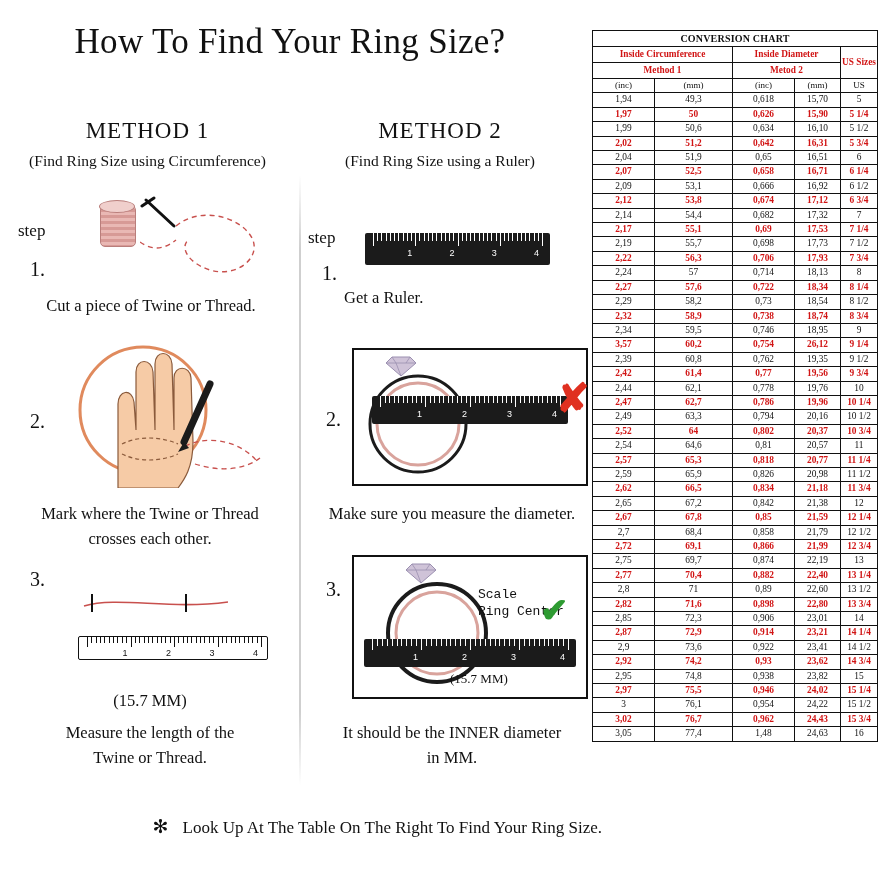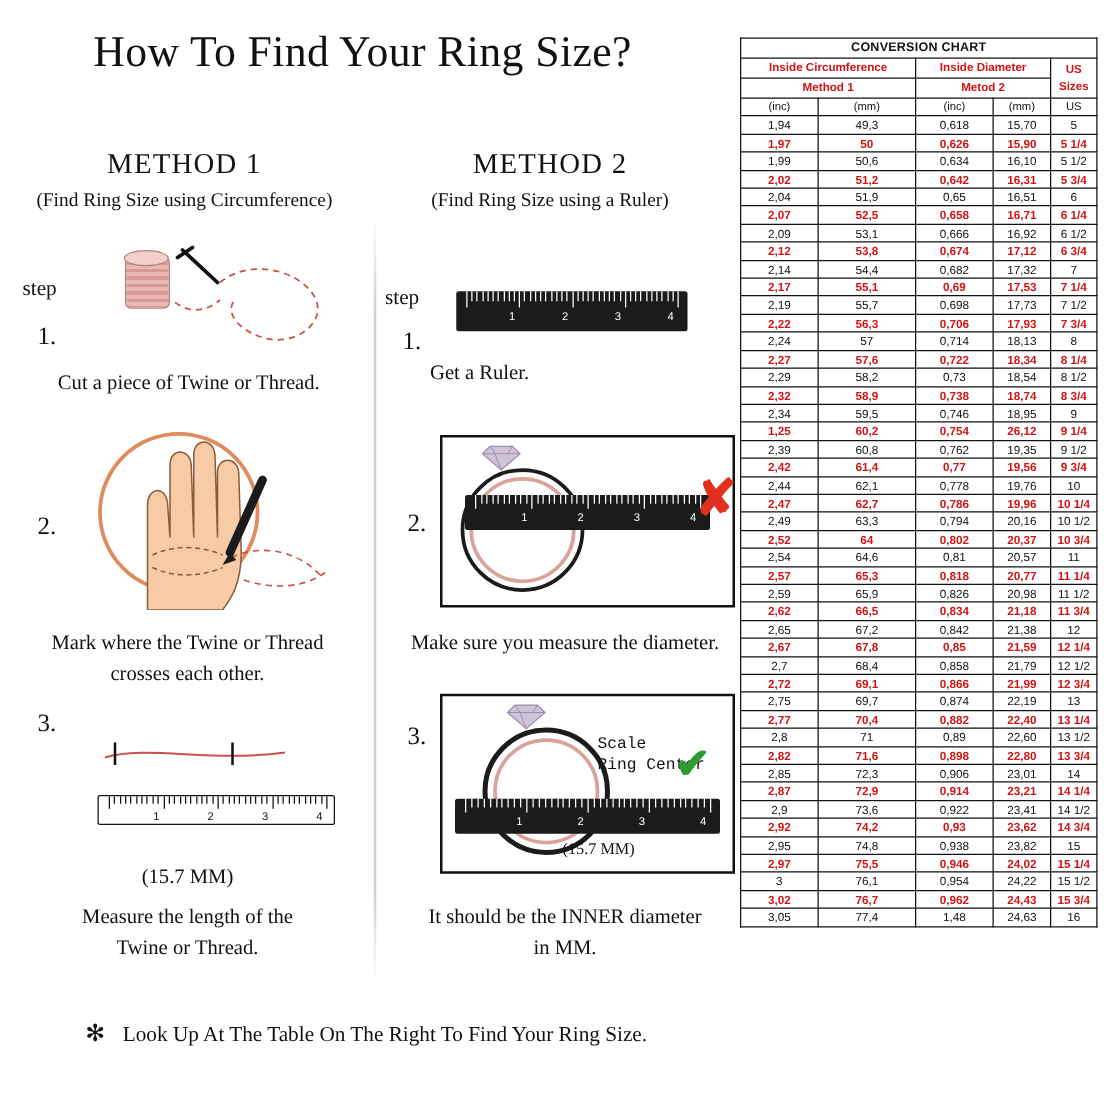--- a/index.html
+++ b/index.html
@@ -70,29 +70,29 @@
 
   .panel{position:absolute;border:2px solid #111;background:#fff;}
 
   .redx,.greencheck{position:absolute;font-weight:bold;}
   .redx{color:#e03020;font-size:40px;font-family:"Liberation Sans",sans-serif;}
   .greencheck{color:#2e9b32;font-size:34px;font-family:"Liberation Sans",sans-serif;}
 
   .mono-lbl{position:absolute;font-family:"Liberation Mono",monospace;font-size:13px;color:#111;}
 
   .footnote{
-    position:absolute;left:0;top:815px;width:586px;text-align:center;font-size:17px;
+    position:absolute;left:16px;top:815px;width:586px;text-align:right;font-size:17px;
   }
   .footnote .star{font-size:19px;margin-right:14px;}
 
   
   .chart{
     position:absolute;left:592px;top:30px;width:286px;
     border:1px solid #111;border-collapse:collapse;
-    font-family:Liberation Sans, sans-serif;
+    font-family:Liberation Serif, serif;
   }
   .chart td,.chart th{
     border:1px solid #111;text-align:center;font-size:9.4px;padding:0;height:13.4px;
     font-weight:normal;line-height:13.4px;
   }
   .chart .title{font-size:10px;font-weight:bold;height:15px;letter-spacing:.2px;}
   .chart .hdr{color:#d11414;font-weight:bold;font-size:9.3px;height:15px;}
   .chart .unit{font-size:9px;height:13px;}
   .chart tr.red td{color:#d11414;font-weight:bold;}
   .chart col.c1{width:62px;}
@@ -543,21 +543,21 @@
           <td>8 3/4</td>
         </tr>
         <tr class="">
           <td>2,34</td>
           <td>59,5</td>
           <td>0,746</td>
           <td>18,95</td>
           <td>9</td>
         </tr>
         <tr class="red">
-          <td>1,25</td>
+          <td>3,57</td>
           <td>60,2</td>
           <td>0,754</td>
           <td>26,12</td>
           <td>9 1/4</td>
         </tr>
         <tr class="">
           <td>2,39</td>
           <td>60,8</td>
           <td>0,762</td>
           <td>19,35</td>

